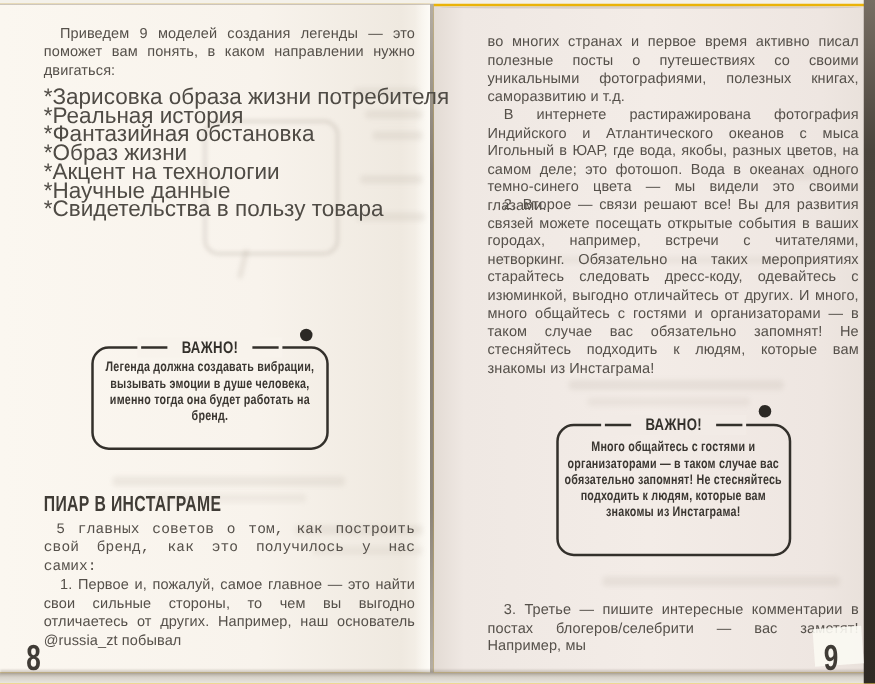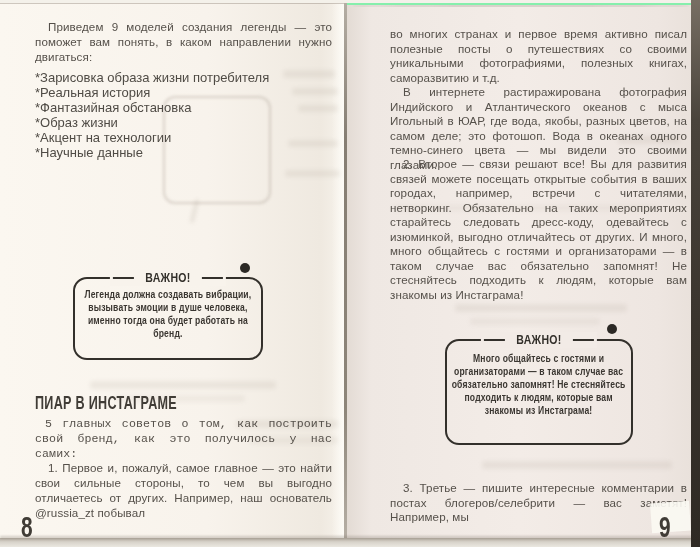--- a/index.html
+++ b/index.html
@@ -1,18 +1,18 @@
 <!DOCTYPE html>
 <html lang="ru"><head>
 <meta charset="utf-8">
 <style>
   html,body{margin:0;padding:0;}
   .photo{
     position:relative;width:700px;height:547px;overflow:hidden;
-    background:#86efac;font-family:"Liberation Sans",sans-serif;
+    background:#eab308;font-family:"Liberation Sans",sans-serif;
     -webkit-font-smoothing:antialiased;
   }
   
   .page-left{
     position:absolute;left:0;top:3px;width:345px;height:535px;
     background:linear-gradient(90deg,#fbf7f0 0%,#f8f3ec 60%,#efe9e0 93%,#f7f3ec 100%);
   }
   .page-right{
     position:absolute;left:347px;top:5px;width:345px;height:533px;
     background:linear-gradient(90deg,#e3dbd4 0%,#efe8e3 7%,#f3ece7 50%,#eee6e1 90%,#e9e1db 100%);
@@ -31,21 +31,21 @@
   .bottom-shadow{position:absolute;left:0;bottom:8px;width:692px;height:3px;
     background:rgba(110,100,88,.28);filter:blur(1px);}
   
   .body-text{color:#55504a;font-size:11.6px;line-height:15px;text-align:justify;
     letter-spacing:.1px;hyphens:auto;}
   .body-text p{margin:0;}
   .indent{text-indent:13px;}
   .rp .body-text{line-height:14.5px;}
   .abs{position:absolute;}
   .models-list{position:absolute;left:35px;top:70px;width:297px;
-    color:#4f4b45;font-size:13px;line-height:15px;}
+    color:#4f4b45;font-size:18px;line-height:15px;}
   .models-list div{white-space:nowrap;}
   
   .cond{font-weight:bold;display:inline-block;transform:scaleX(.72);transform-origin:0 50%;
     letter-spacing:.4px;color:#403c36;}
   .section-heading{position:absolute;left:35px;top:393px;font-size:17.5px;line-height:20px;}
   .pagenum{font-size:29px;line-height:1;color:#3a3732;}
   .pagenum-left{position:absolute;left:21px;top:513px;}
   .pagenum-right{position:absolute;left:659px;top:513px;}
   .notch{position:absolute;left:651px;top:502px;width:39px;height:30px;background:#fbf9f3;
     opacity:.9;transform:rotate(-4deg);}
@@ -111,20 +111,21 @@
     <p class="indent">Приведем 9 моделей создания легенды — это поможет вам понять, в каком направлении нужно двигаться:</p>
   </div>
 
   <div class="models-list">
     <div>*Зарисовка образа жизни потребителя</div>
     <div>*Реальная история</div>
     <div>*Фантазийная обстановка</div>
     <div>*Образ жизни</div>
     <div>*Акцент на технологии</div>
     <div>*Научные данные</div>
+    <div>*Свидетельства в пользу товара</div>
   </div>
 
   <div class="callout box1">
     <div class="callout-title-wrap bg-left">
       <span class="callout-title cond">ВАЖНО!</span>
     </div>
     <span class="callout-dot"></span>
     <div class="callout-body">Легенда должна создавать вибрации, вызывать эмоции в душе человека, именно тогда она будет работать на бренд.</div>
   </div>
 

